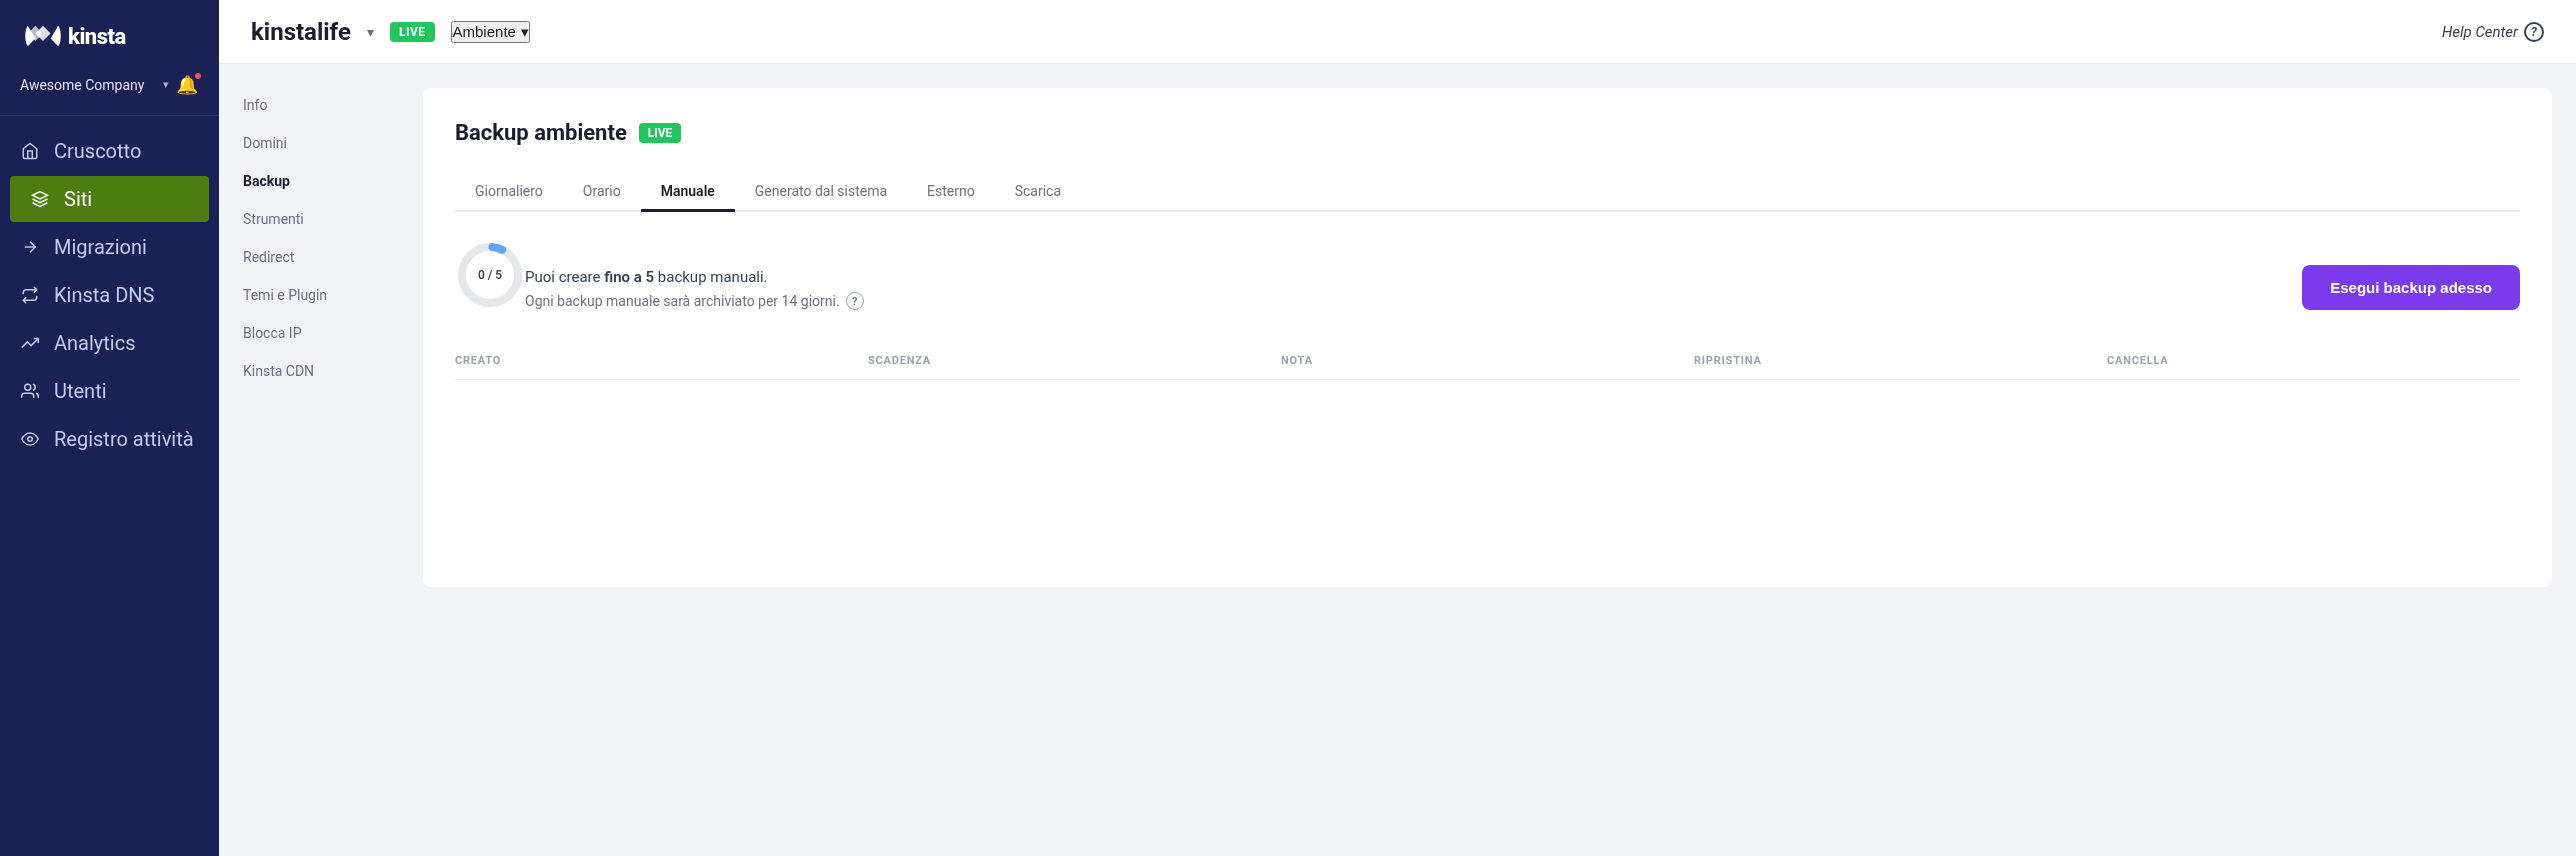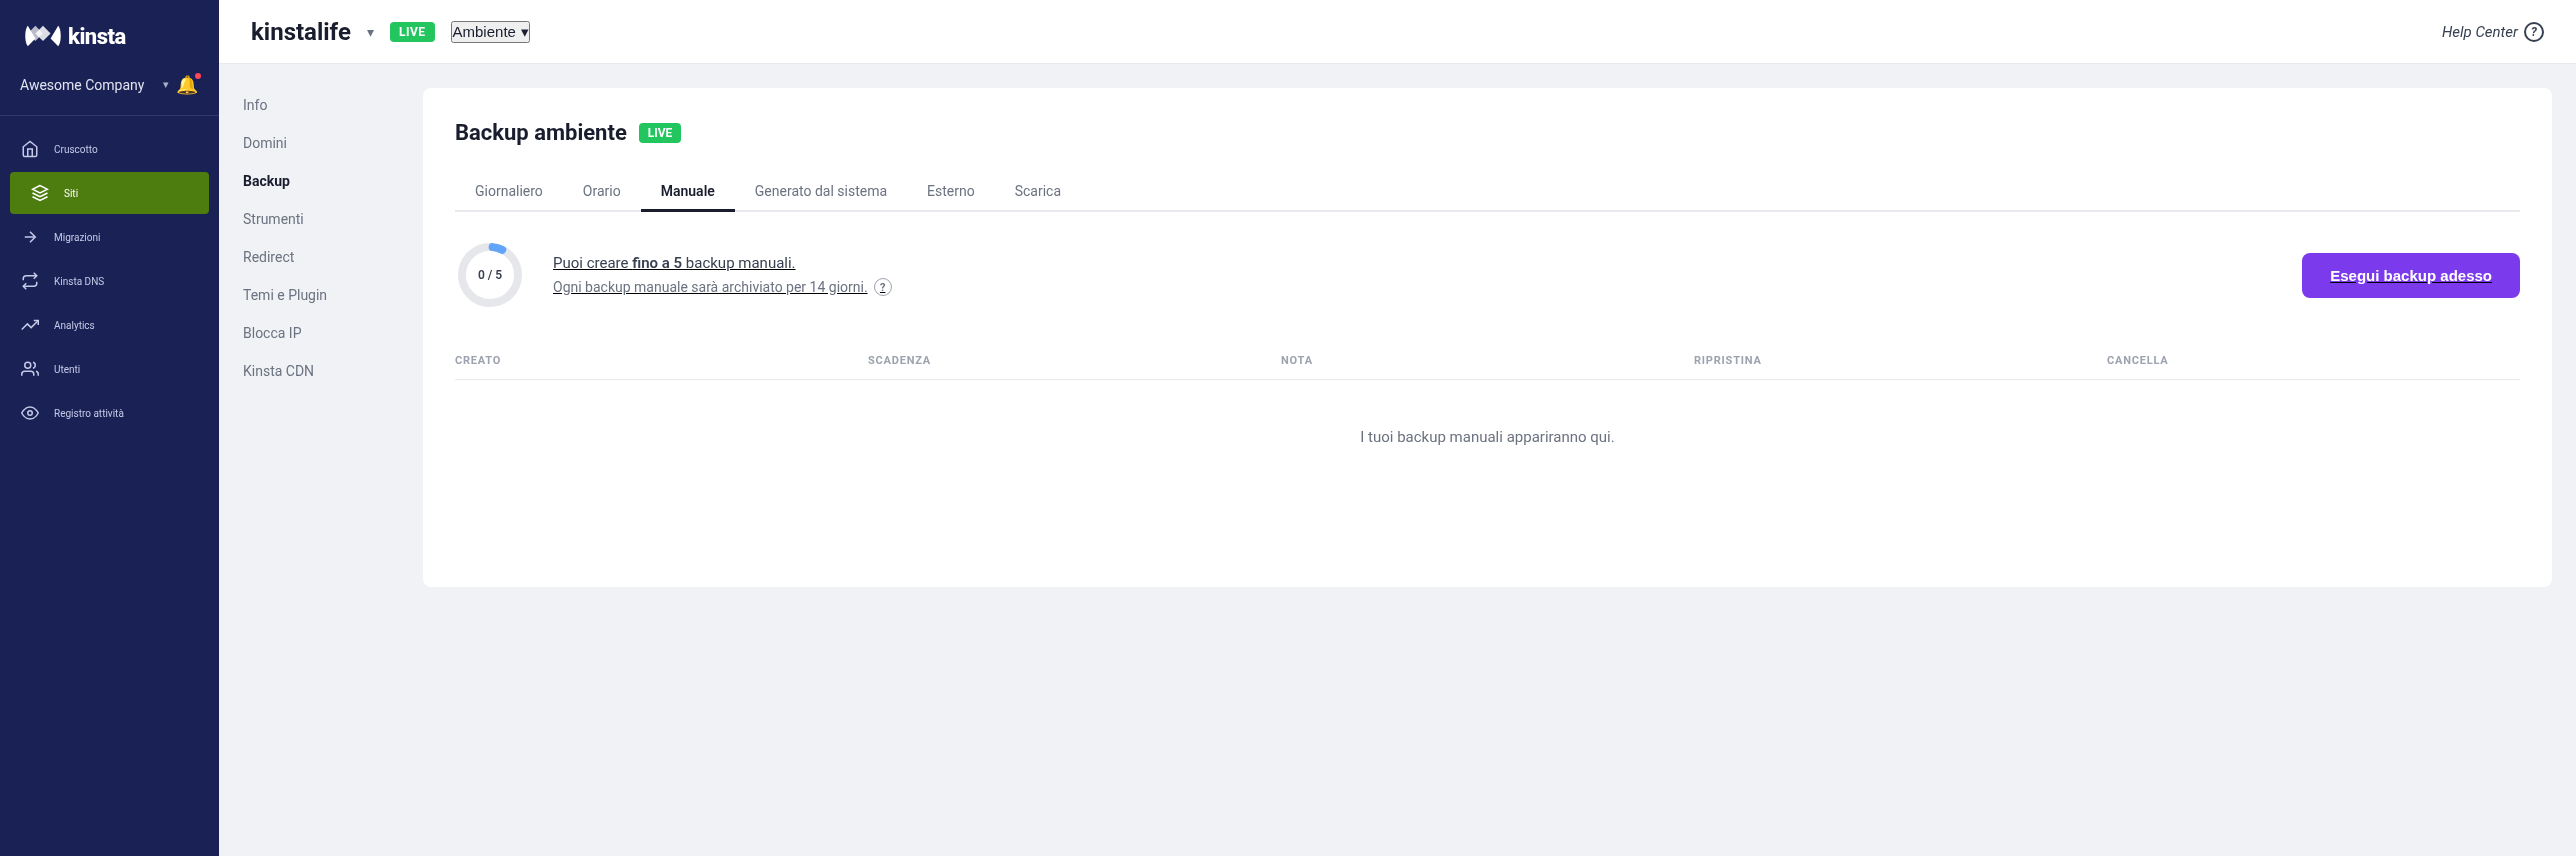--- a/index.html
+++ b/index.html
@@ -97,21 +97,21 @@
     }
     .nav-icon {
       width: 20px;
       height: 20px;
       display: flex;
       align-items: center;
       justify-content: center;
       font-size: 16px;
       flex-shrink: 0;
     }
-    .nav-label { font-size: 10px; }
+    .nav-label { font-size: 20px; }
 
     
     .main-area {
       flex: 1;
       display: flex;
       flex-direction: column;
       overflow: hidden;
     }
 
     
@@ -256,24 +256,22 @@
     }
     .tab.active {
       color: #1a1d2e;
       font-weight: 600;
       border-bottom: 3px solid #1a1d2e;
     }
 
     
     .backup-info-row {
       display: flex;
-      align-items: center;
-      gap: 28px;
+      align-items: flex-end;
       margin-bottom: 36px;
-      text-decoration: underline;
     }
 
     
     .donut-container {
       position: relative;
       width: 70px;
       height: 70px;
       flex-shrink: 0;
     }
     .donut-svg {
@@ -536,19 +534,18 @@
         </div>
 
         <div class="backup-table">
           <div class="table-header">
             <div class="th">CREATO</div>
             <div class="th">SCADENZA</div>
             <div class="th">NOTA</div>
             <div class="th">RIPRISTINA</div>
             <div class="th">CANCELLA</div>
           </div>
-          <div class="empty-message">I tuoi backup manuali appariranno qui.</div>
         </div>
       </div>
     </div>
   </div>
 </div>
 
 
 </body></html>

